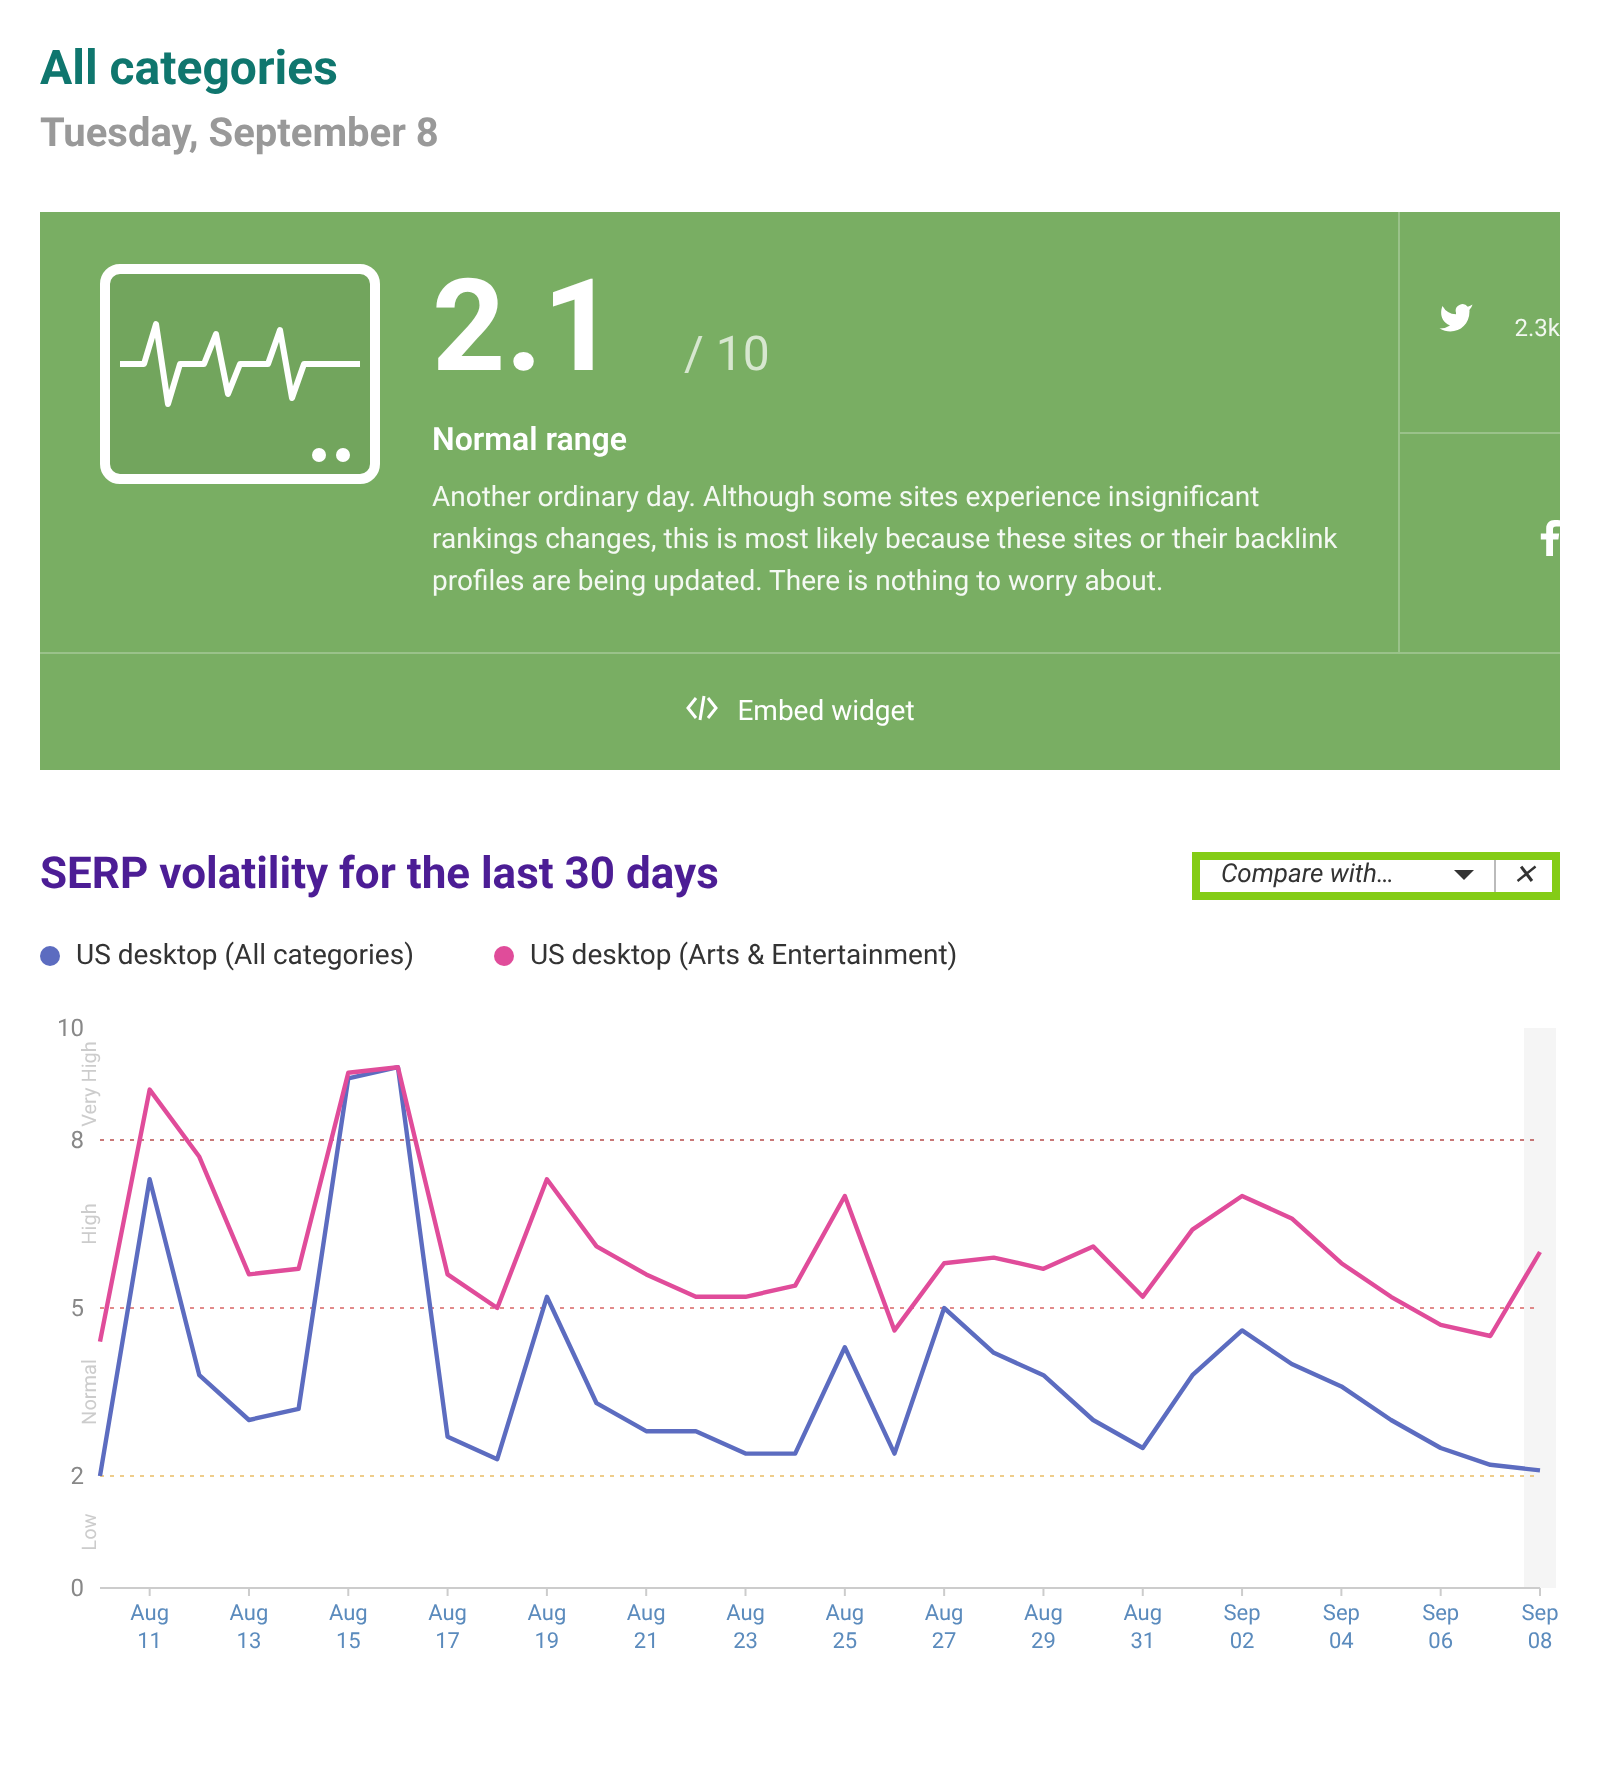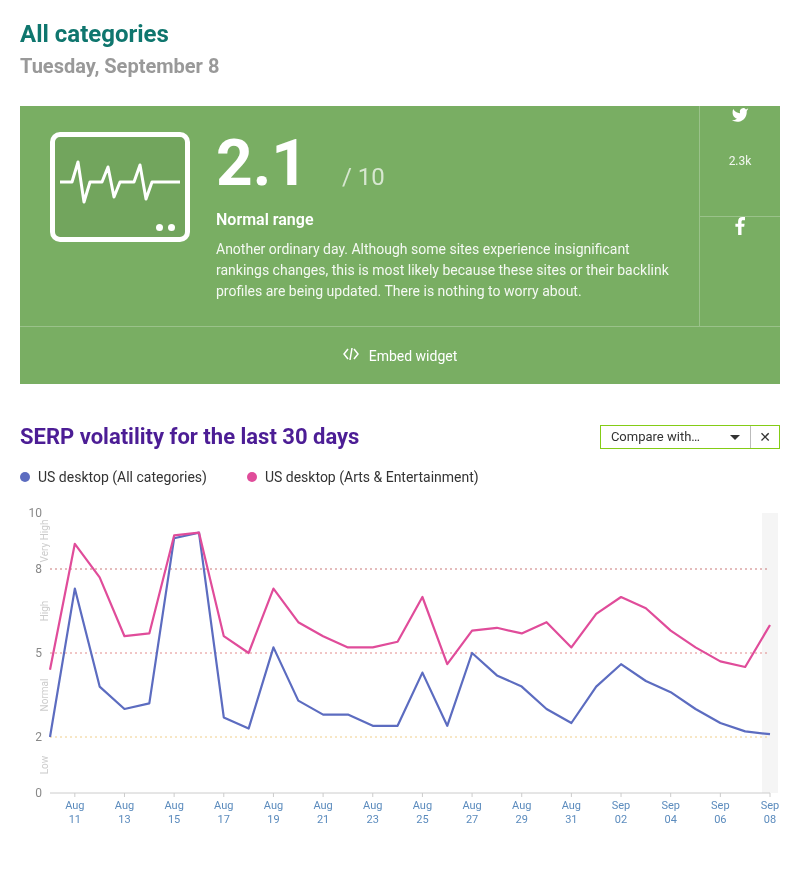--- a/index.html
+++ b/index.html
@@ -94,23 +94,23 @@
     max-width: 460px;
   }
   .share-col {
     display: flex;
     flex-direction: column;
     width: 80px;
   }
   .share-item {
     flex: 1;
     display: flex;
-    flex-direction: column;
-    align-items: center;
-    justify-content: flex-start;
+    flex-direction: row;
+    align-items: center;
+    justify-content: flex-end;
     border-bottom: 1px solid rgba(255,255,255,0.25);
     cursor: pointer;
     gap: 20px;
   }
   .share-item:last-child { border-bottom: none; }
   .share-item svg { fill: #fff; }
   .share-count {
     font-size: 12px;
     margin-top: 6px;
     color: rgba(255,255,255,0.9);
@@ -138,23 +138,24 @@
     align-items: center;
     margin-bottom: 20px;
   }
   .chart-title {
     font-size: 22px;
     font-weight: 700;
     color: #4c1d95;
   }
   .compare-box {
     display: flex;
-    border: 1px solid #84cc16;
+    border: 4px solid #84cc16;
     align-items: stretch;
     height: 24px;
+    font-style: italic;
   }
   .compare-select {
     display: flex;
     align-items: center;
     gap: 30px;
     padding: 0 10px;
     font-size: 13px;
     color: #333;
     border-right: 1px solid #bbb;
     cursor: pointer;

